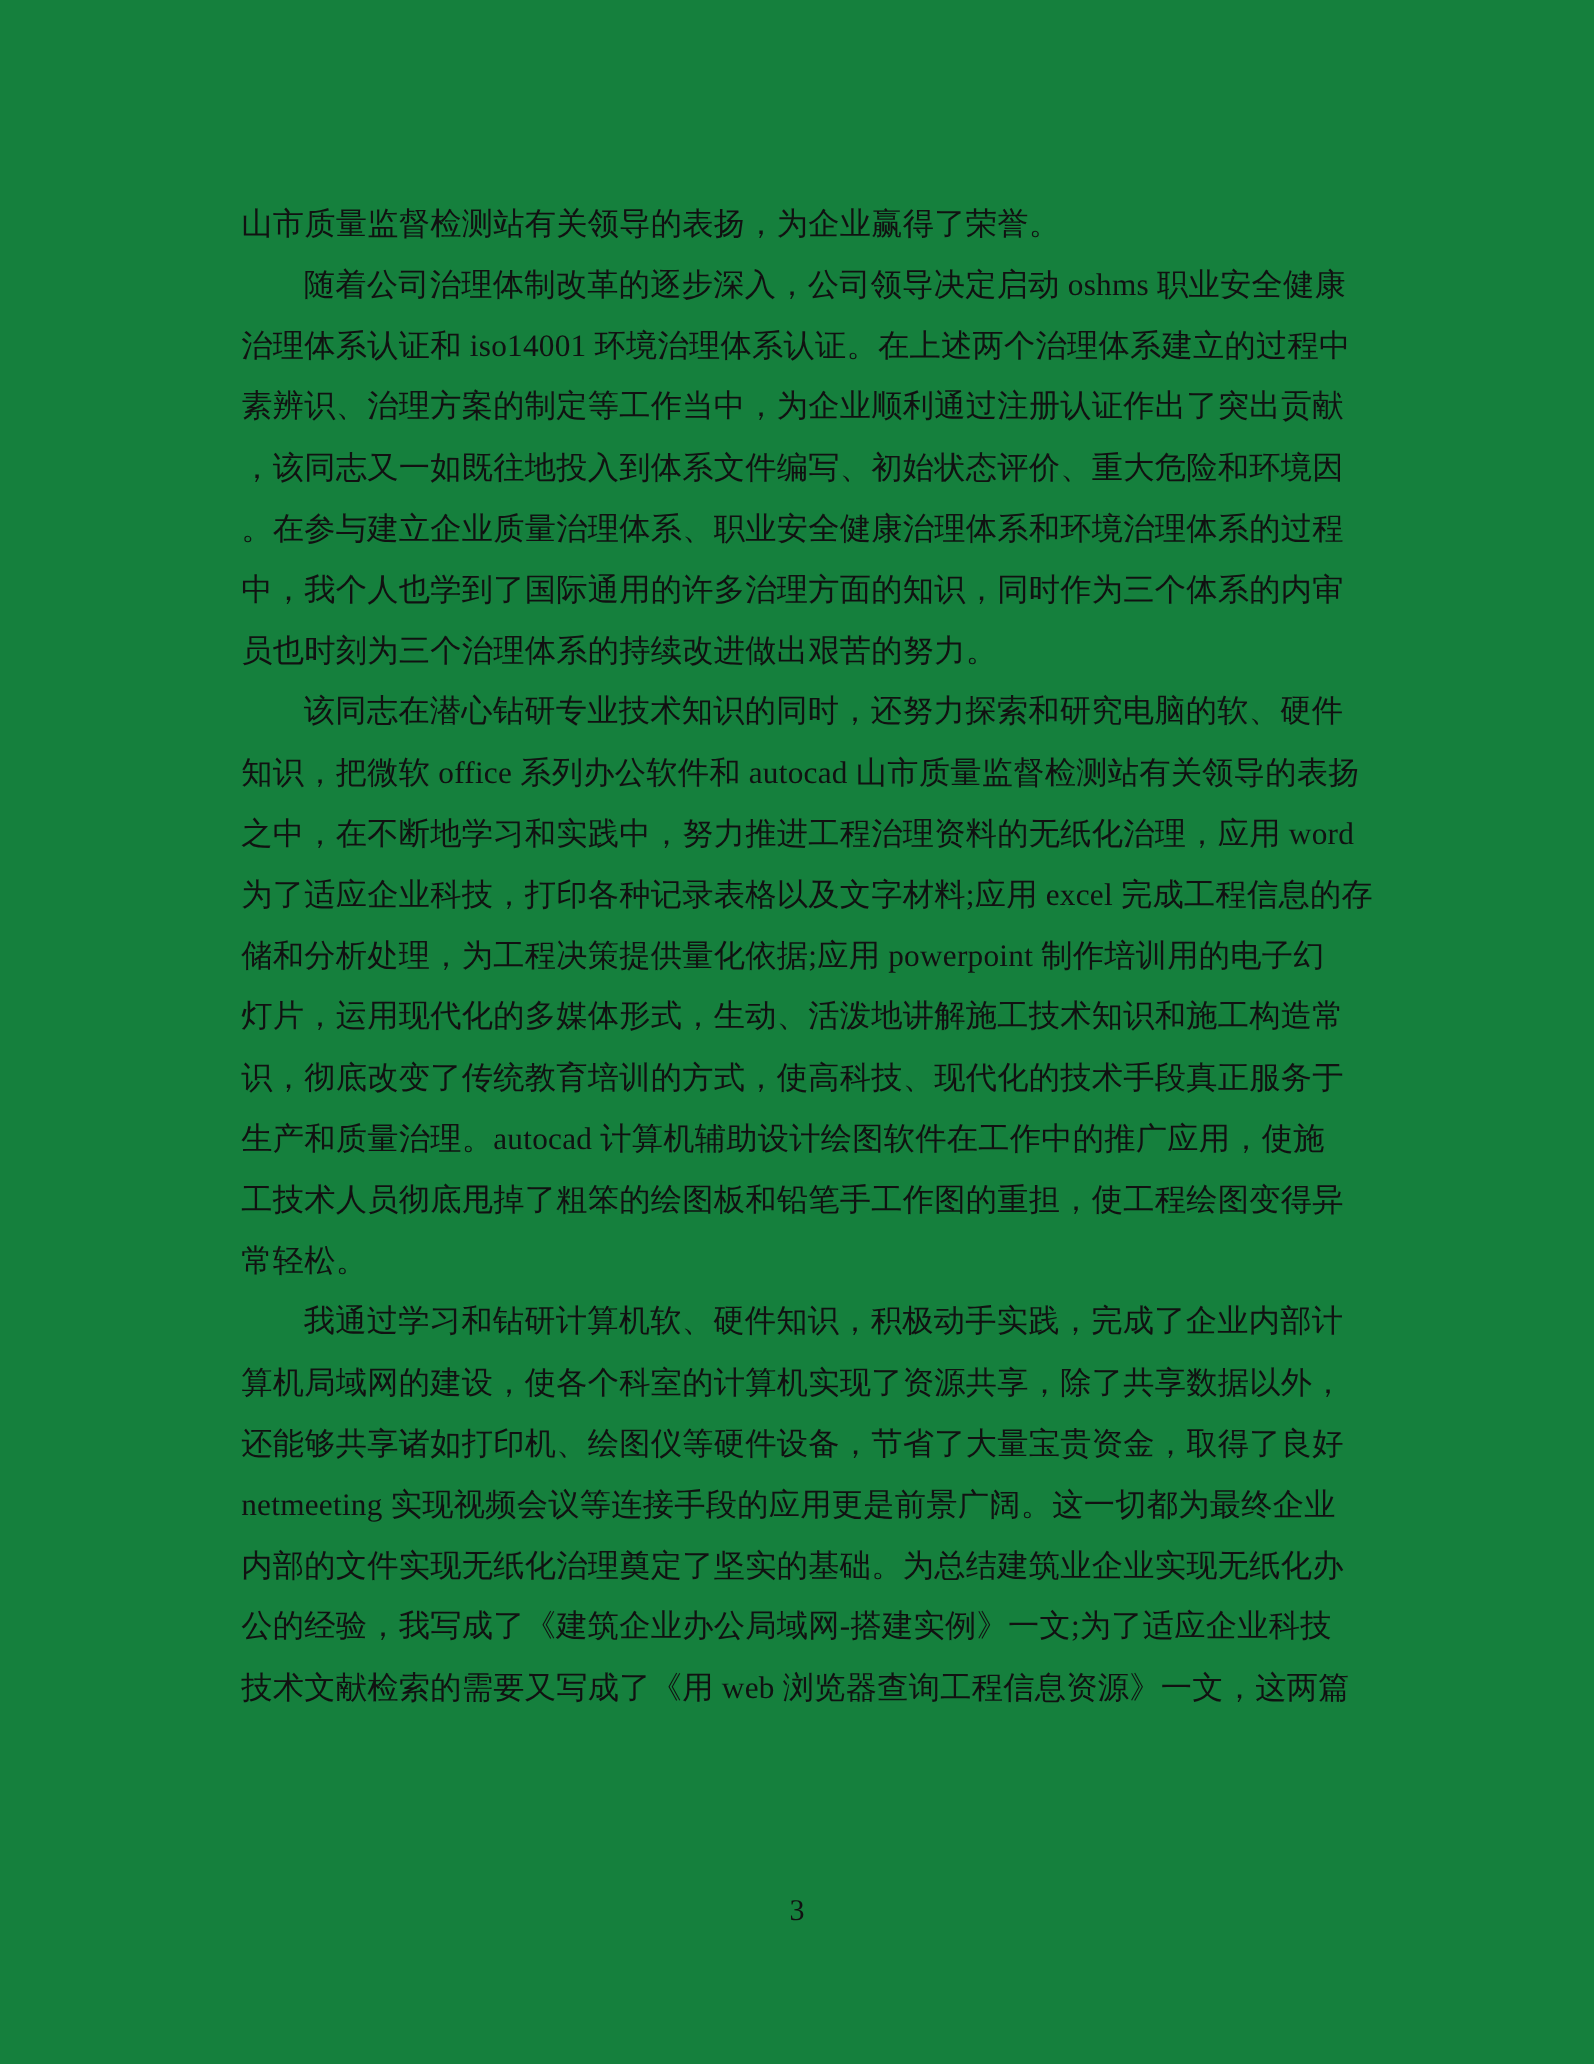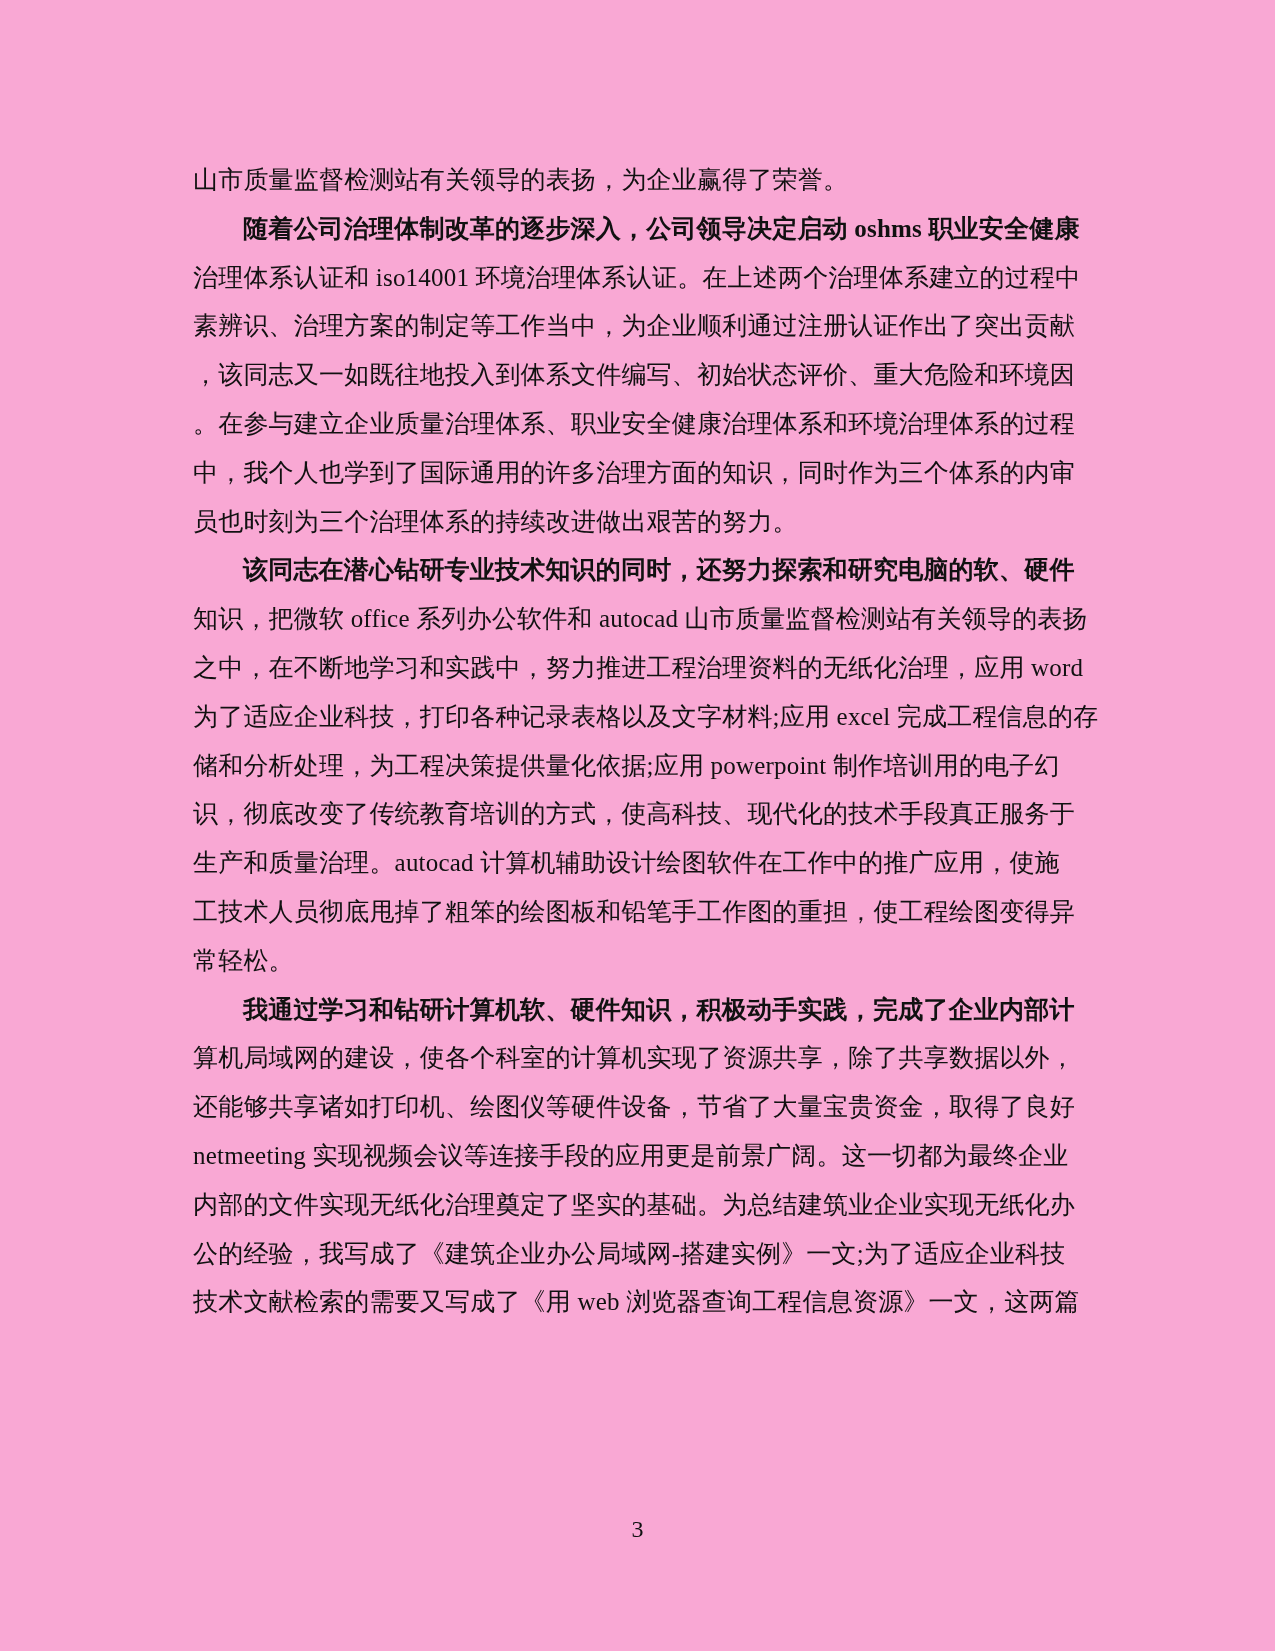--- a/index.html
+++ b/index.html
@@ -4,41 +4,40 @@
 <style>
   html, body {
     margin: 0;
     padding: 0;
     background: #ffffff;
   }
   .page {
     position: relative;
     width: 1275px;
     height: 1651px;
-    background: #f9a8d4;
+    background: #15803d;
     color: #111111;
     font-family: "Liberation Serif", "DejaVu Serif", serif;
     overflow: hidden;
   }
   .text-lines {
     position: absolute;
     left: 193px;
     top: 156px;
     width: 930px;
   }
   .line {
     font-size: 25px;
     line-height: 48.8px;
     height: 48.8px;
     white-space: pre;
     letter-spacing: 0.2px;
   }
   .line.indent {
     padding-left: 50px;
-    font-weight: bold;
   }
   .page-number {
     position: absolute;
     top: 1514px;
     left: 0;
     width: 100%;
     text-align: center;
     font-size: 24px;
     line-height: 30px;
   }
@@ -54,20 +53,21 @@
       <div class="line">素辨识、治理方案的制定等工作当中，为企业顺利通过注册认证作出了突出贡献</div>
       <div class="line">，该同志又一如既往地投入到体系文件编写、初始状态评价、重大危险和环境因</div>
       <div class="line">。在参与建立企业质量治理体系、职业安全健康治理体系和环境治理体系的过程</div>
       <div class="line">中，我个人也学到了国际通用的许多治理方面的知识，同时作为三个体系的内审</div>
       <div class="line">员也时刻为三个治理体系的持续改进做出艰苦的努力。</div>
       <div class="line indent">该同志在潜心钻研专业技术知识的同时，还努力探索和研究电脑的软、硬件</div>
       <div class="line">知识，把微软 office 系列办公软件和 autocad 山市质量监督检测站有关领导的表扬</div>
       <div class="line">之中，在不断地学习和实践中，努力推进工程治理资料的无纸化治理，应用 word</div>
       <div class="line">为了适应企业科技，打印各种记录表格以及文字材料;应用 excel 完成工程信息的存</div>
       <div class="line">储和分析处理，为工程决策提供量化依据;应用 powerpoint 制作培训用的电子幻</div>
+      <div class="line">灯片，运用现代化的多媒体形式，生动、活泼地讲解施工技术知识和施工构造常</div>
       <div class="line">识，彻底改变了传统教育培训的方式，使高科技、现代化的技术手段真正服务于</div>
       <div class="line">生产和质量治理。autocad 计算机辅助设计绘图软件在工作中的推广应用，使施</div>
       <div class="line">工技术人员彻底甩掉了粗笨的绘图板和铅笔手工作图的重担，使工程绘图变得异</div>
       <div class="line">常轻松。</div>
       <div class="line indent">我通过学习和钻研计算机软、硬件知识，积极动手实践，完成了企业内部计</div>
       <div class="line">算机局域网的建设，使各个科室的计算机实现了资源共享，除了共享数据以外，</div>
       <div class="line">还能够共享诸如打印机、绘图仪等硬件设备，节省了大量宝贵资金，取得了良好</div>
       <div class="line">netmeeting 实现视频会议等连接手段的应用更是前景广阔。这一切都为最终企业</div>
       <div class="line">内部的文件实现无纸化治理奠定了坚实的基础。为总结建筑业企业实现无纸化办</div>
       <div class="line">公的经验，我写成了《建筑企业办公局域网-搭建实例》一文;为了适应企业科技</div>

